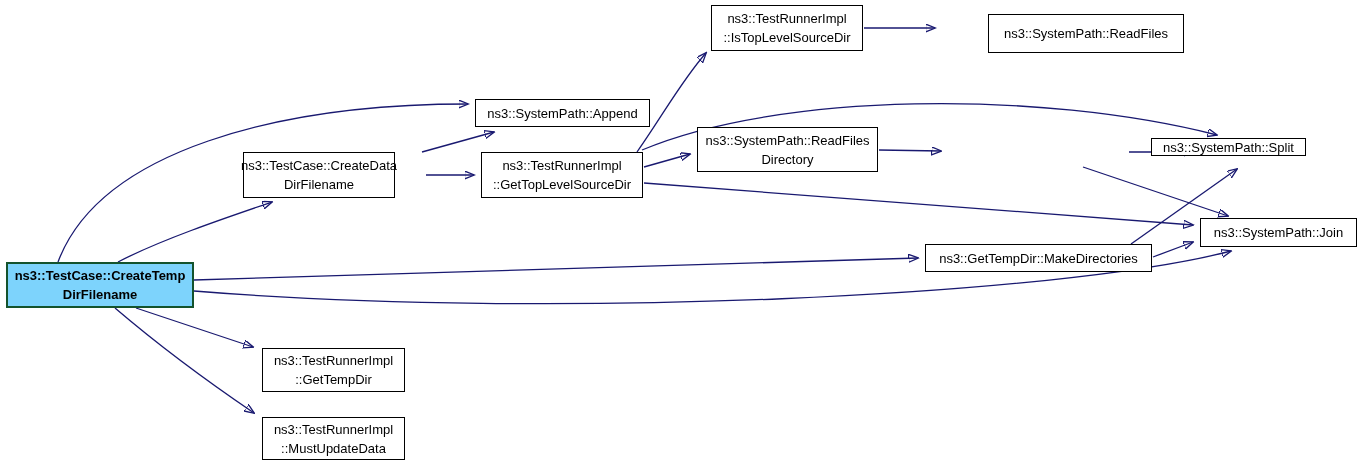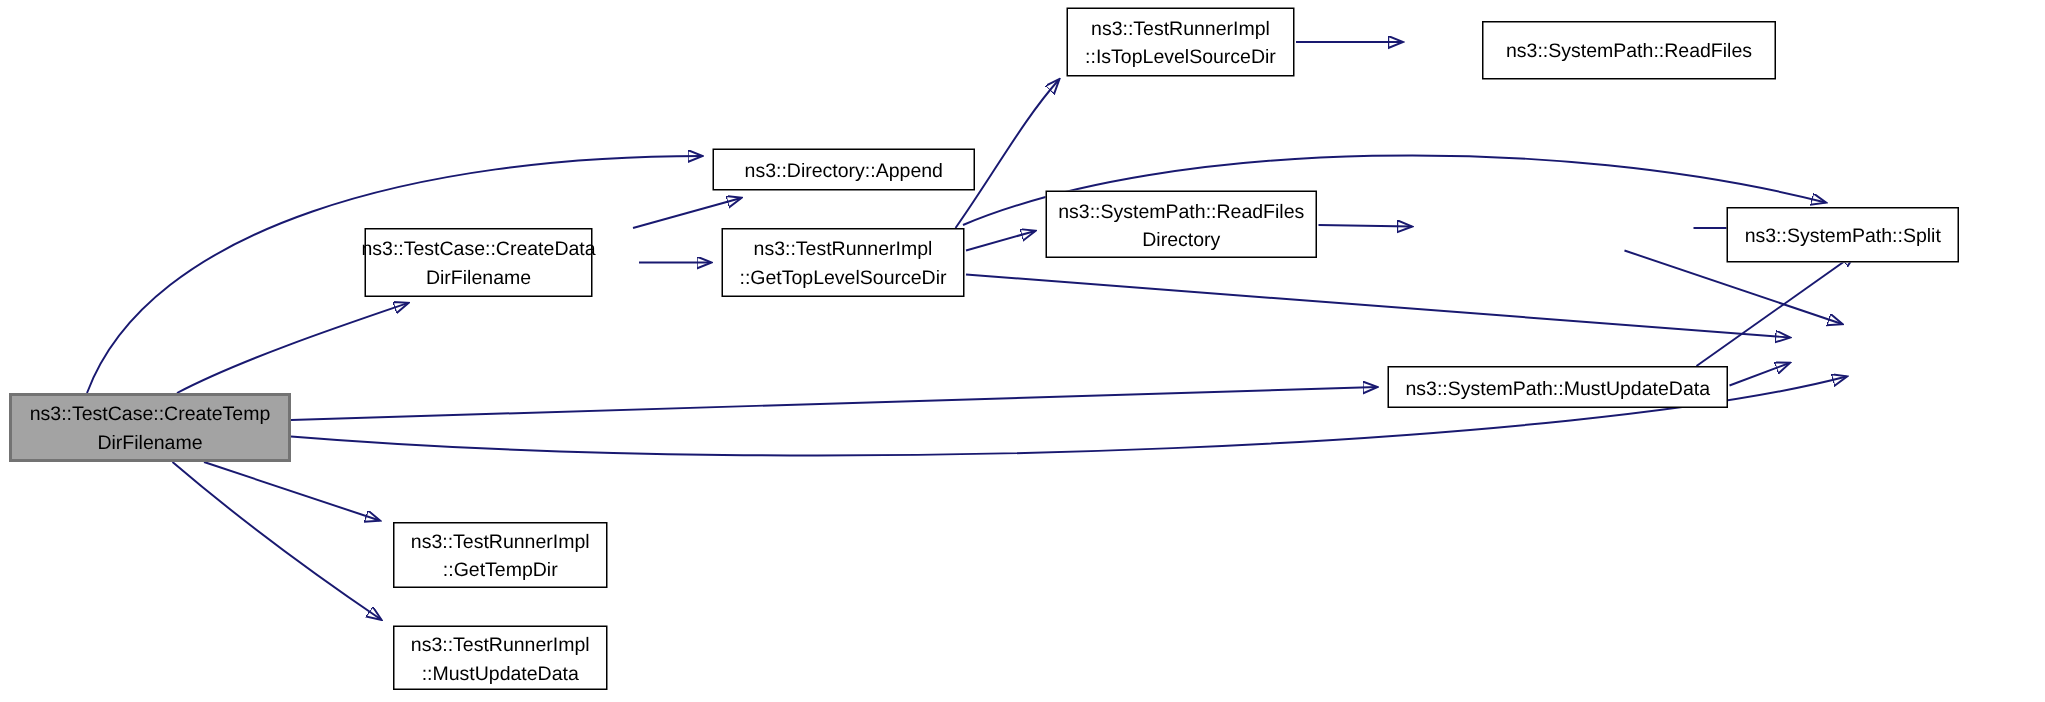--- a/index.html
+++ b/index.html
@@ -21,22 +21,23 @@
     font-size:13px;
     line-height:19px;
     display:flex;
     align-items:center;
     justify-content:center;
     text-align:center;
     white-space:pre-line;
     cursor:pointer;
   }
   .node.main{
-    background:#a3a3a3;
-    border:2px solid #737373;
+    background:#7dd3fc;
+    border:2px solid #14532d;
+    font-weight:bold;
   }
 </style>
 </head>
 <body>
 
 <div class="canvas">
 
   <svg class="edges" viewBox="0 0 1363 468">
     <defs>
       <marker id="arrow" markerWidth="11" markerHeight="9" refX="9.5" refY="4" orient="auto" markerUnits="userSpaceOnUse">
@@ -62,38 +63,39 @@
     <path d="M1131,244 L1237,169" marker-end="url(#arrow)"></path>
     <path d="M1153,257 L1193,242" marker-end="url(#arrow)"></path>
   </svg>
 
   <div class="node main" style="left:6px;top:262px;width:188px;height:46px">ns3::TestCase::CreateTemp
 DirFilename</div>
 
   <div class="node" style="left:243px;top:152px;width:152px;height:46px">ns3::TestCase::CreateData
 DirFilename</div>
 
-  <div class="node" style="left:475px;top:99px;width:175px;height:28px">ns3::Directory::Append</div>
+  <div class="node" style="left:475px;top:99px;width:175px;height:28px">ns3::SystemPath::Append</div>
 
   <div class="node" style="left:481px;top:152px;width:162px;height:46px">ns3::TestRunnerImpl
 ::GetTopLevelSourceDir</div>
 
   <div class="node" style="left:711px;top:5px;width:152px;height:46px">ns3::TestRunnerImpl
 ::IsTopLevelSourceDir</div>
 
   <div class="node" style="left:988px;top:14px;width:196px;height:39px">ns3::SystemPath::ReadFiles</div>
 
   <div class="node" style="left:697px;top:127px;width:181px;height:45px">ns3::SystemPath::ReadFiles
 Directory</div>
 
 
-  <div class="node" style="left:1151px;top:138px;width:155px;height:37px">ns3::SystemPath::Split</div>
+  <div class="node" style="left:1151px;top:138px;width:155px;height:18px">ns3::SystemPath::Split</div>
 
+  <div class="node" style="left:1200px;top:218px;width:157px;height:29px">ns3::SystemPath::Join</div>
 
-  <div class="node" style="left:925px;top:244px;width:227px;height:28px">ns3::SystemPath::MustUpdateData</div>
+  <div class="node" style="left:925px;top:244px;width:227px;height:28px">ns3::GetTempDir::MakeDirectories</div>
 
   <div class="node" style="left:262px;top:348px;width:143px;height:44px">ns3::TestRunnerImpl
 ::GetTempDir</div>
 
   <div class="node" style="left:262px;top:417px;width:143px;height:43px">ns3::TestRunnerImpl
 ::MustUpdateData</div>
 
 </div>
 
 </body></html>

